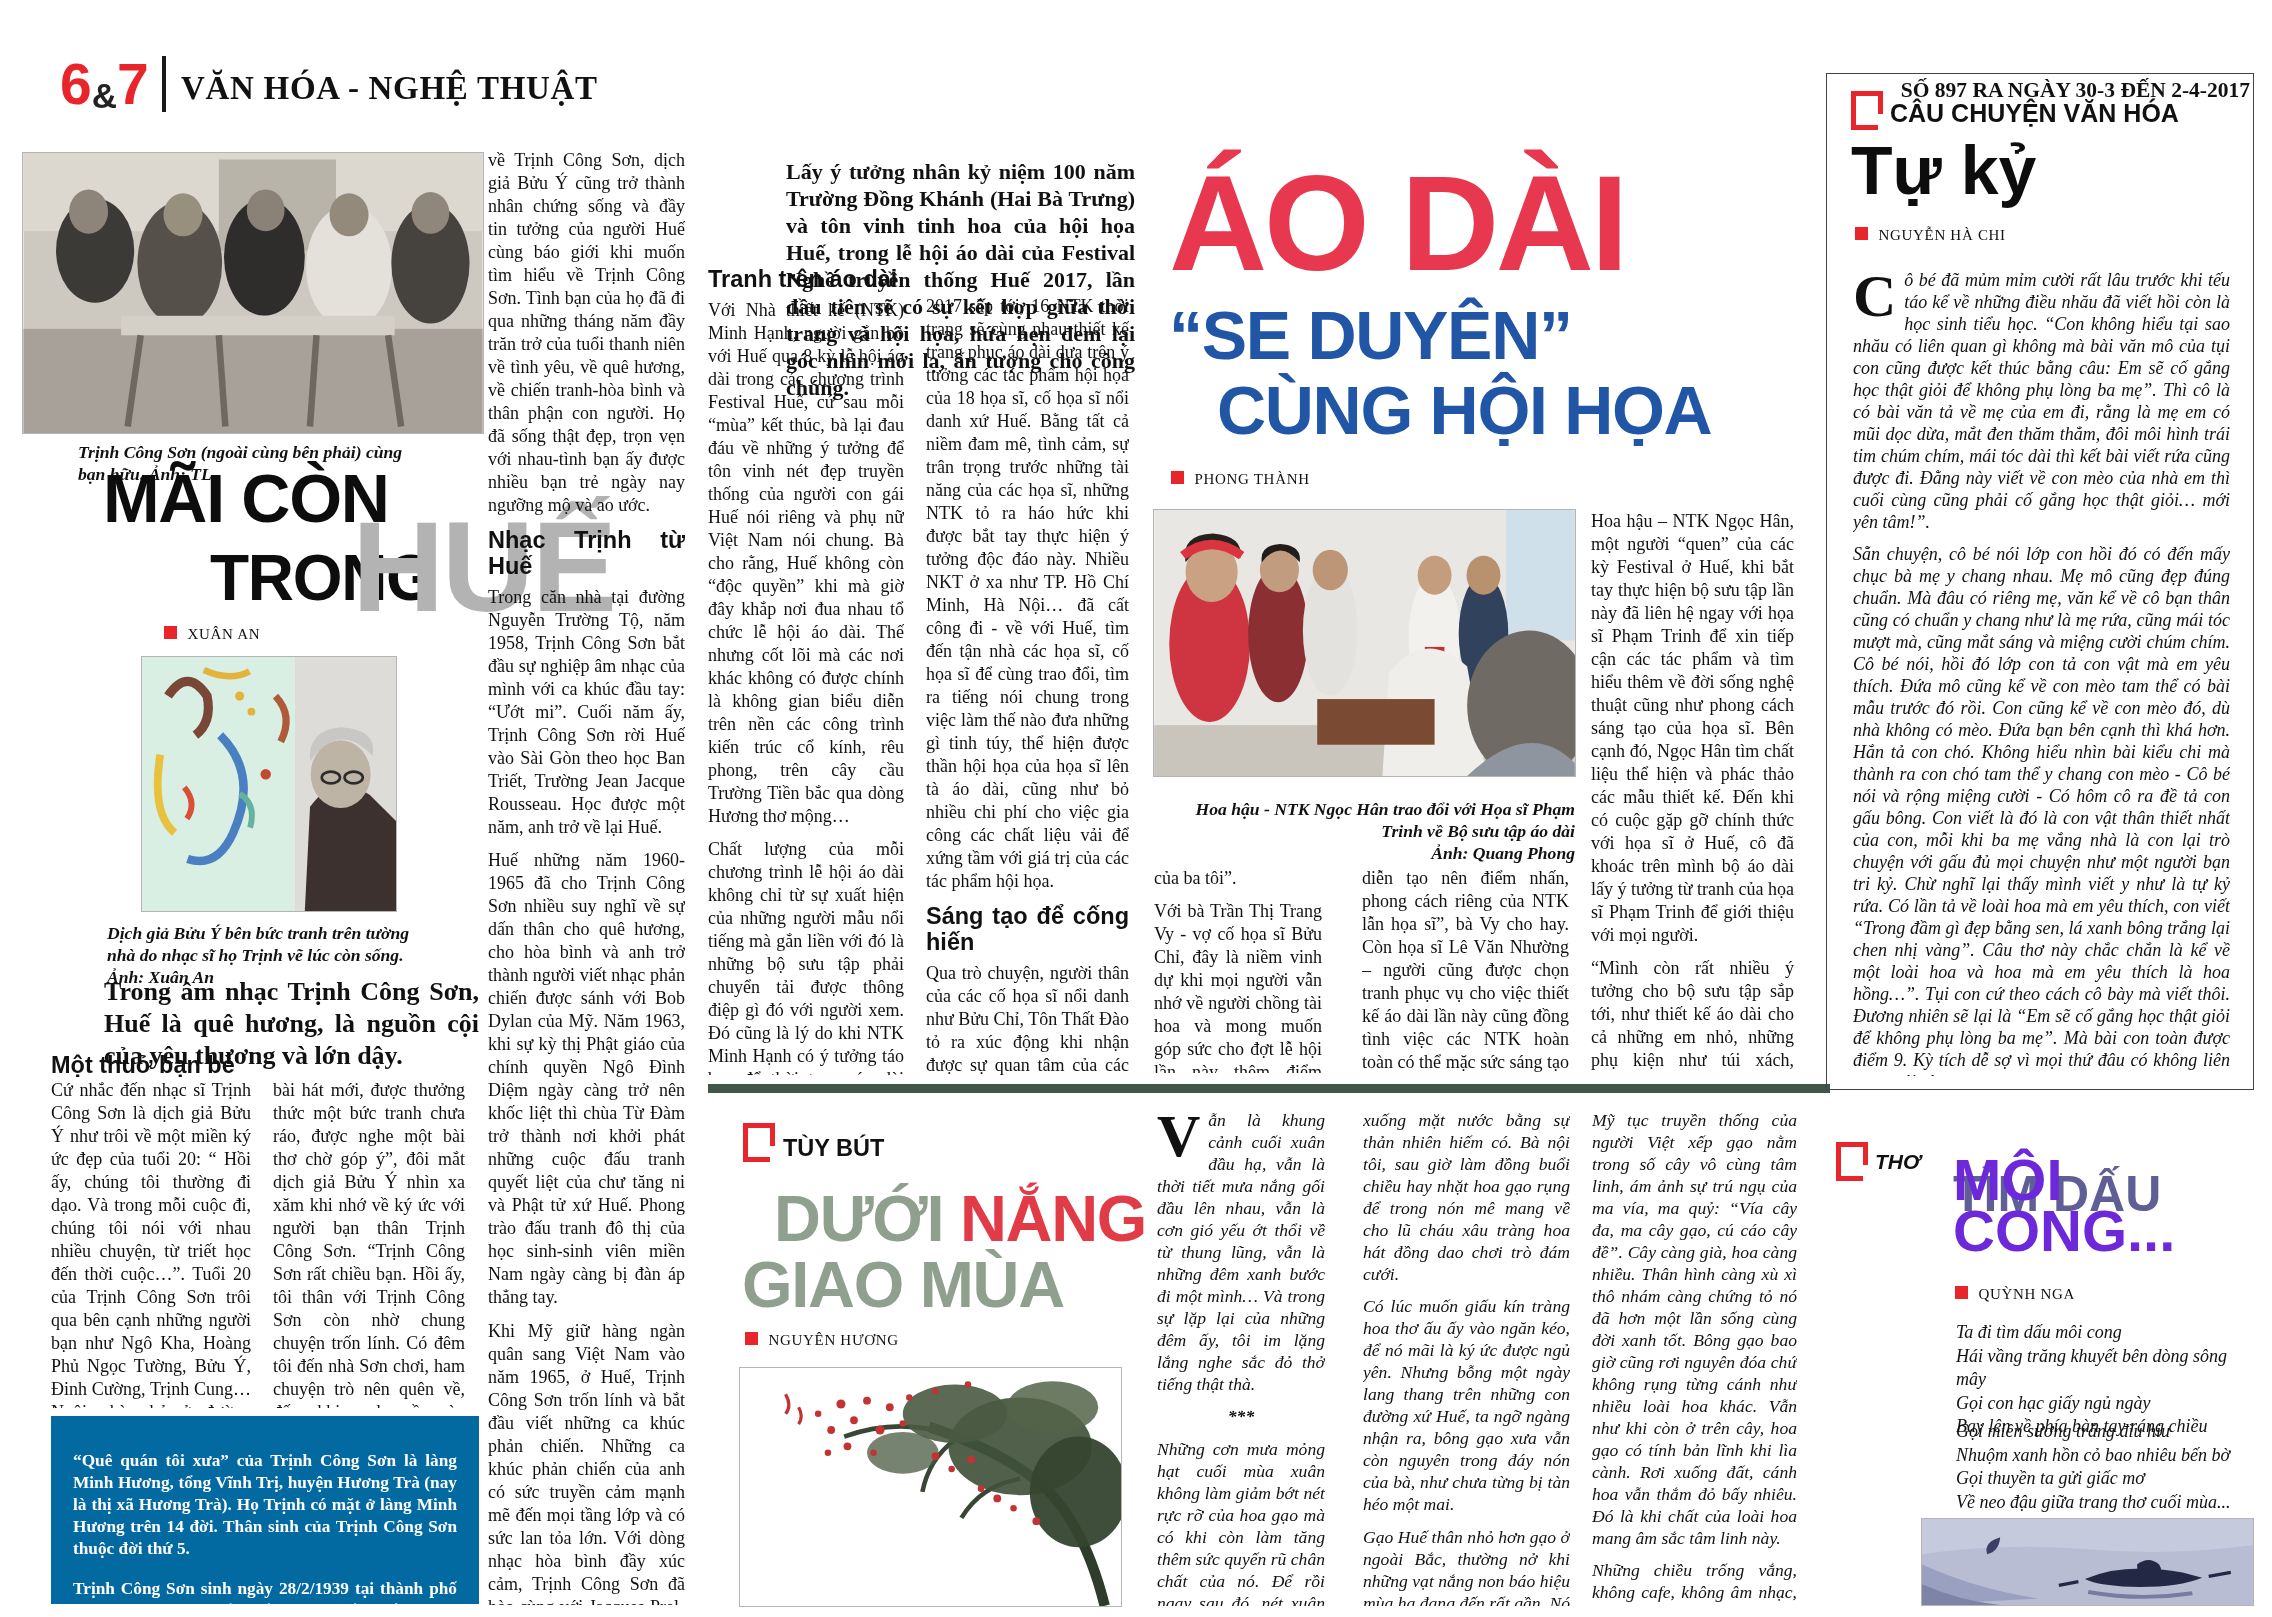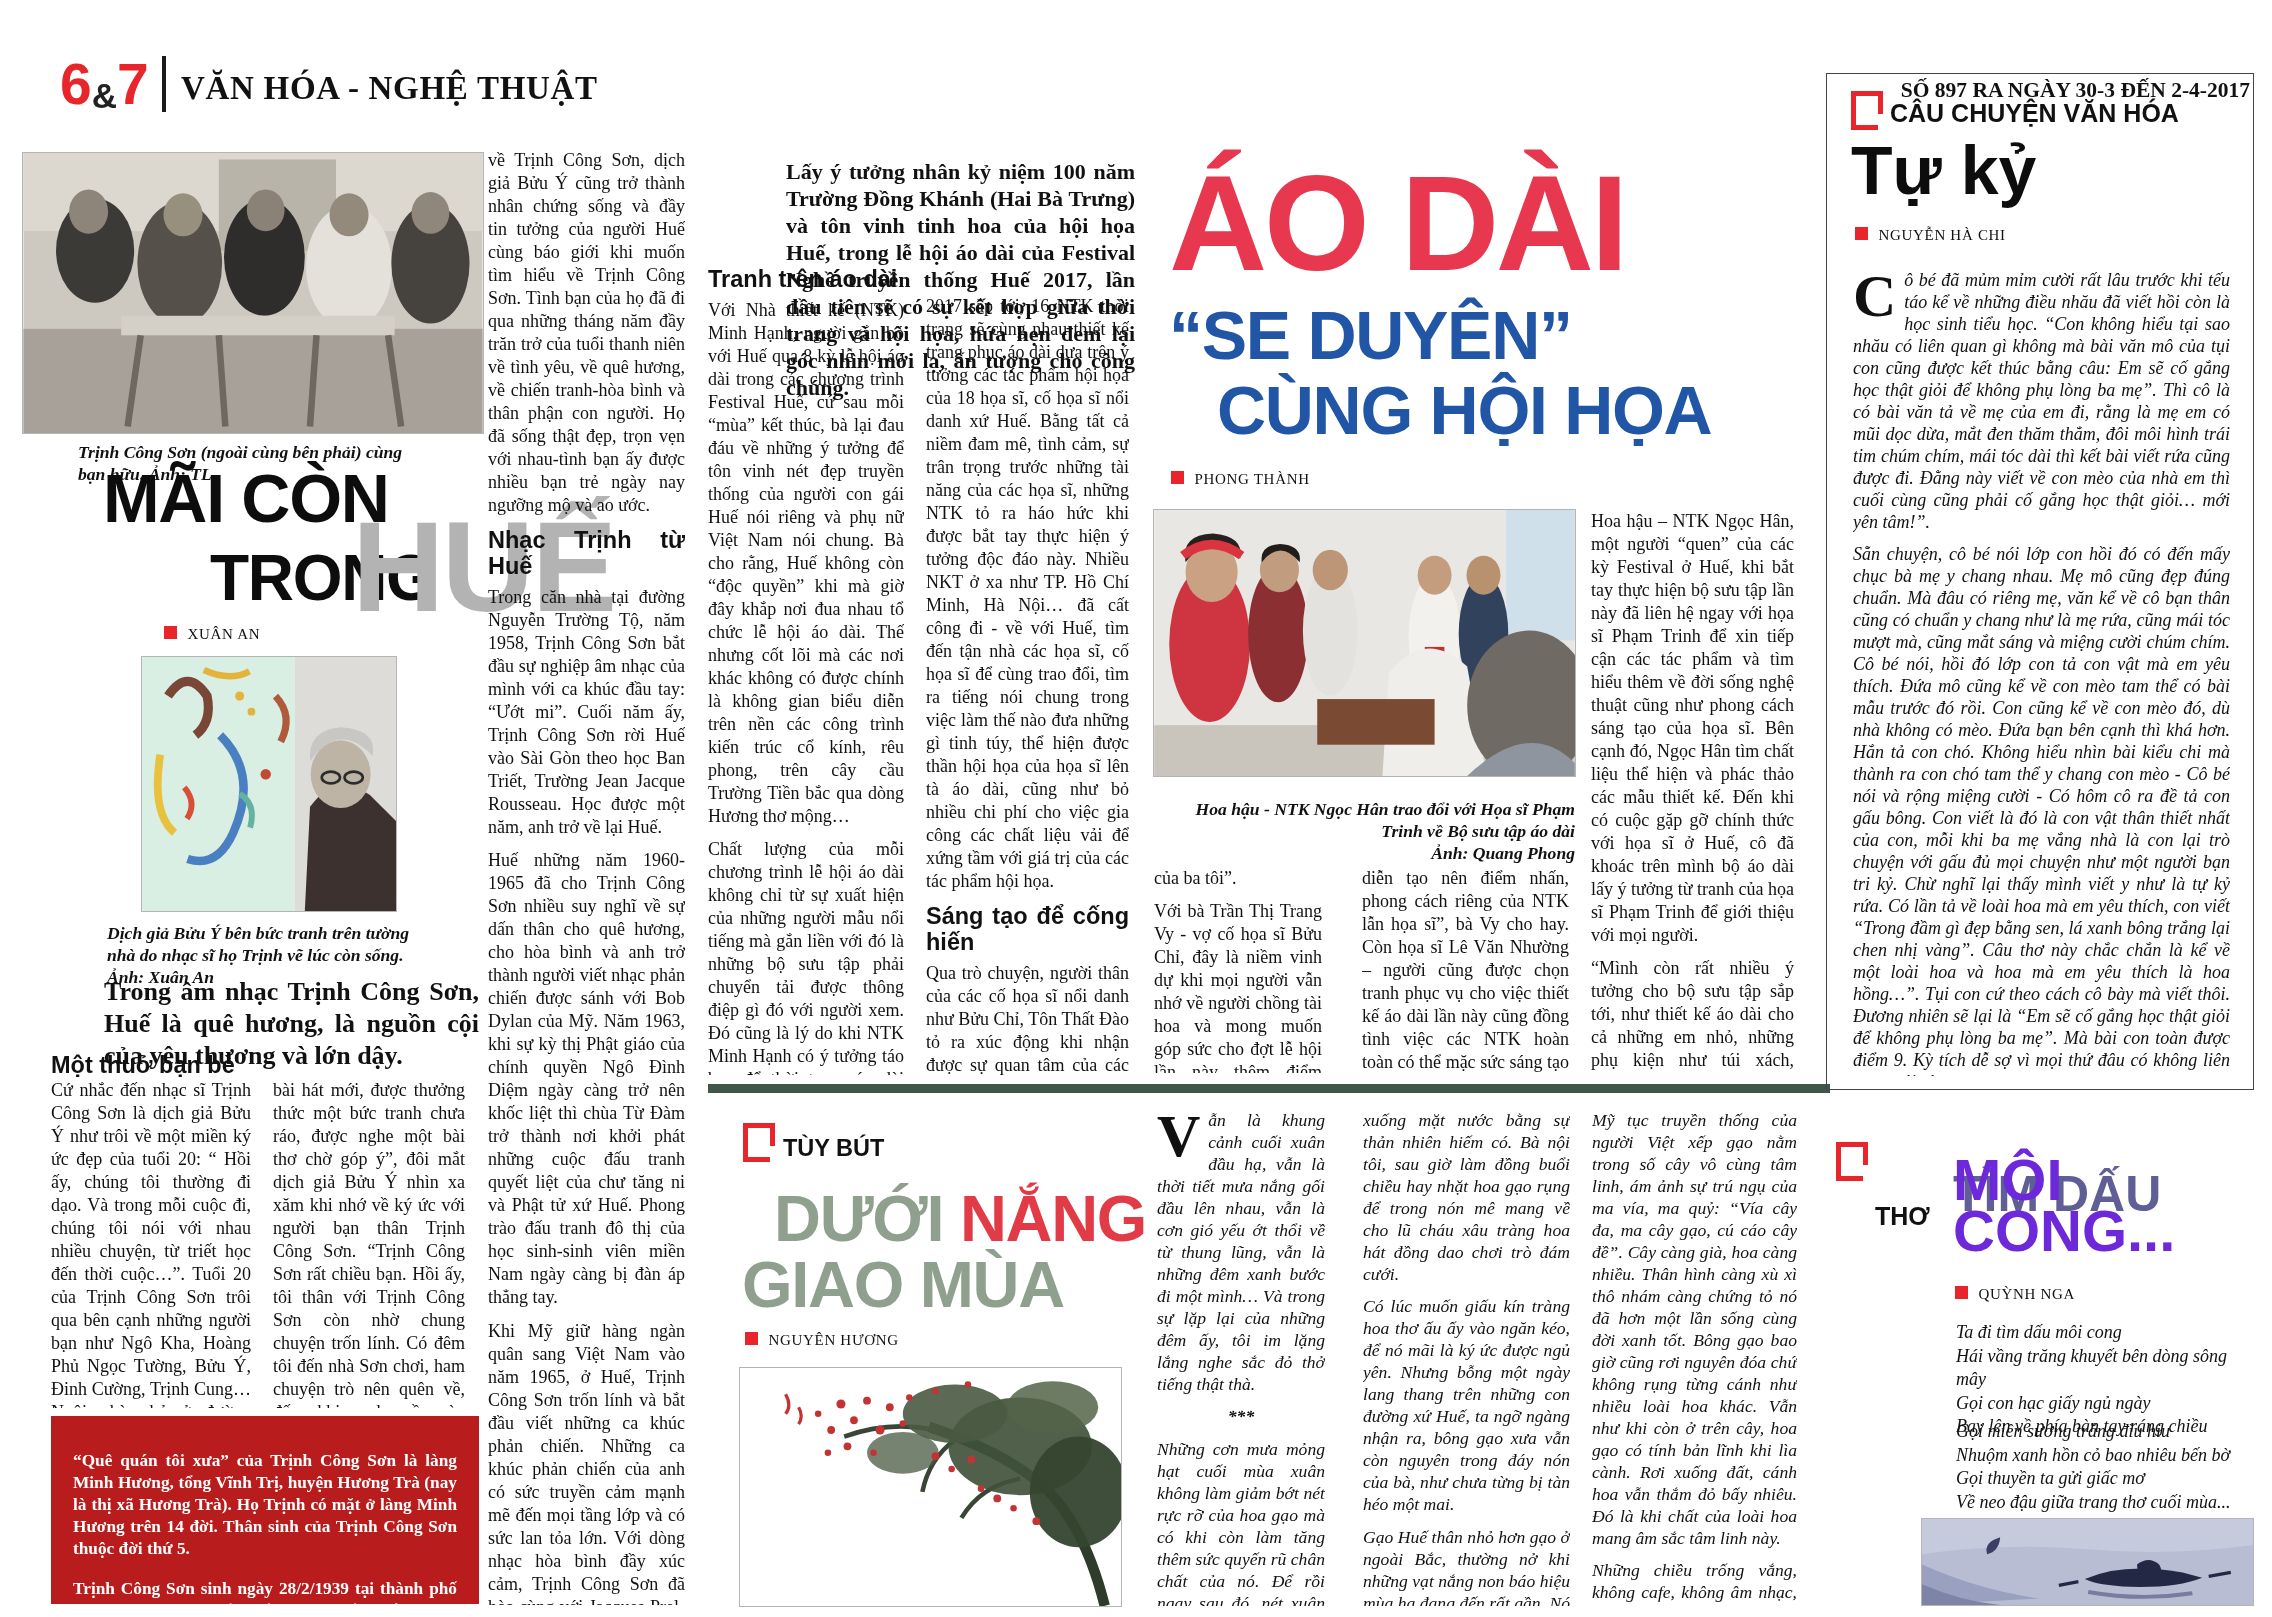--- a/index.html
+++ b/index.html
@@ -95,21 +95,21 @@
 
   <div class="abs subhead" style="left:51px;top:1043px;">Một thuở bạn bè</div>
 
   <div class="abs col jus" style="left:51px;top:1079px;width:200px;height:329px;">
       <p>Cứ nhắc đến nhạc sĩ Trịnh Công Sơn là dịch giả Bửu Ý như trôi về một miền ký ức đẹp của tuổi 20: “ Hồi ấy, chúng tôi thường đi dạo. Và trong mỗi cuộc đi, chúng tôi nói với nhau nhiều chuyện, từ triết học đến thời cuộc…”. Tuổi 20 của Trịnh Công Sơn trôi qua bên cạnh những người bạn như Ngô Kha, Hoàng Phủ Ngọc Tường, Bửu Ý, Đinh Cường, Trịnh Cung… Ngôi nhà nhỏ ở đường Nguyễn Trường Tộ của gia đình Trịnh Công Sơn là nơi gặp gỡ gần như hàng ngày của nhóm bạn, luôn rang rảng tiếng cười nói và tiếng đàn ghi-ta.</p>
     </div>
   <div class="abs col jus" style="left:273px;top:1079px;width:192px;height:329px;">
       <p>bài hát mới, được thưởng thức một bức tranh chưa ráo, được nghe một bài thơ chờ góp ý”, đôi mắt dịch giả Bửu Ý nhìn xa xăm khi nhớ về ký ức với người bạn thân Trịnh Công Sơn. “Trịnh Công Sơn rất chiều bạn. Hồi ấy, tôi thân với Trịnh Công Sơn còn nhờ chung chuyện trốn lính. Có đêm tôi đến nhà Sơn chơi, ham chuyện trò nên quên về, đến khi nghe ồn ào chuyện kiểm tra giấy tờ, bắt lính, Trịnh Công Sơn bảo hai anh em leo lên trốn trên la-phông nhà, Sơn leo lên rất nhẹ nhàng, còn tôi trầy trật mãi vẫn không lên được, tôi bảo, thôi con đành liều vậy!”.</p>
     </div>
 
-  <div class="abs" style="left:51px;top:1416px;width:428px;height:188px;background:#b91c1c;box-sizing:border-box;padding:17px 22px;overflow:hidden;">
+  <div class="abs" style="left:51px;top:1416px;width:428px;height:188px;background:#0369a1;box-sizing:border-box;padding:17px 22px;overflow:hidden;">
     <div class="jus" style="color:#ffffff;font-weight:bold;font-size:17.3px;line-height:22px;">
         <p>“Quê quán tôi xưa” của Trịnh Công Sơn là làng Minh Hương, tổng Vĩnh Trị, huyện Hương Trà (nay là thị xã Hương Trà). Họ Trịnh có mặt ở làng Minh Hương trên  14 đời. Thân sinh của Trịnh Công Sơn thuộc đời thứ 5.</p>
         <p>Trịnh Công Sơn sinh ngày 28/2/1939 tại thành phố Buôn Ma Thuột (Đắk Lắk). Lên bốn tuổi, Trịnh Công Sơn theo gia đình về lại Huế, ngụ trong nhà từ đường của gia tộc ở Bến Ngự- nay là đường Phan Bội Châu. Khi ba mất năm 1955, từ chỗ ở số 79b đường Phan Bội Châu mẹ anh chuyển về căn hộ nhỏ ở tầng hai đường Nguyễn Trường Tộ, bên dòng sông An Cựu. Năm đó Trịnh Công Sơn 17 tuổi.</p>
       </div>
   </div>
 
   <div class="abs col jus" style="left:488px;top:149px;width:197px;height:1456px;">
     <p>về Trịnh Công Sơn, dịch giả Bửu Ý cũng trở thành nhân chứng sống và đầy tin tưởng của người Huế cùng báo giới khi muốn tìm hiểu về Trịnh Công Sơn. Tình bạn của họ đã đi qua những tháng năm đầy trăn trở của tuổi thanh niên về tình yêu, về quê hương, về chiến tranh-hòa bình và thân phận con người. Họ đã sống thật đẹp, trọn vẹn với nhau-tình bạn ấy được nhiều bạn trẻ ngày nay ngưỡng mộ và ao ước.</p>
     <div class="subhead">Nhạc Trịnh từ Huế</div>
     <div>
@@ -260,21 +260,21 @@
     <span class="redsq"></span><span class="byline">NGUYỄN HÀ CHI</span>
   </div>
   <div class="abs col jus ital" style="left:1853px;top:269px;width:377px;height:807px;font-size:18px;line-height:22px;">
     <p><span class="dropcap" style="font-style:normal;">C</span><span>ô bé đã mủm mỉm cười rất lâu trước khi tếu táo kể về những điều nhău đã viết hồi còn là học sinh tiểu học. “Con không hiểu tại sao nhău có liên quan gì không mà bài văn mô của tụi con cũng được kết thúc bằng câu: Em sẽ cố gắng học thật giỏi để không phụ lòng ba mẹ”. Thì cô là có bài văn tả về mẹ của em đi, rằng là mẹ em có mũi dọc dừa, mắt đen thăm thẳm, đôi môi hình trái tim chúm chím, mái tóc dài thì kết bài viết rứa cũng được đi. Đằng này viết về con mèo của nhà em thì cuối cùng cũng phải cố gắng học thật giỏi… mới yên tâm!”.</span></p>
     <div>
         <p>Sẵn chuyện, cô bé nói lớp con hồi đó có đến mấy chục bà mẹ y chang nhau. Mẹ mô cũng đẹp đúng chuẩn. Mà đâu có riêng mẹ, văn kể về cô bạn thân cũng có chuẩn y chang như là mẹ rứa, cũng mái tóc mượt mà, cũng mắt sáng và miệng cười chúm chím. Cô bé nói, hồi đó lớp con tả con vật mà em yêu thích. Đứa mô cũng kể về con mèo tam thể có bài mẫu trước đó rồi. Con cũng kể về con mèo đó, dù nhà không có mèo. Đứa bạn bên cạnh thì khá hơn. Hắn tả con chó. Không hiểu nhìn bài kiểu chi mà thành ra con chó tam thể y chang con mèo - Cô bé nói và rộng miệng cười - Có hôm cô ra đề tả con gấu bông. Con viết là đó là con vật thân thiết nhất của con, mỗi khi ba mẹ vắng nhà là con lại trò chuyện với gấu đủ mọi chuyện như một người bạn tri kỷ. Chừ nghĩ lại thấy mình viết y như là tự kỷ rứa. Có lần tả về loài hoa mà em yêu thích, con viết “Trong đầm gì đẹp bằng sen, lá xanh bông trắng lại chen nhị vàng”. Câu thơ này chắc chắn là kể về một loài hoa và hoa mà em yêu thích là hoa hồng…”.  Tụi con cứ theo cách cô bày mà viết thôi. Đương nhiên sẽ lại là “Em sẽ cố gắng học thật giỏi để không phụ lòng ba mẹ”. Mà bài con toàn được điểm 9. Kỳ tích dễ sợ vì mọi thứ đâu có không liên quan với nhau…</p>
       </div>
   </div>
 
   <div class="kicker-icon" style="left:1836px;top:1142px;"></div>
-  <div class="abs kicker-label" style="left:1875px;top:1202px;font-size:25px;">THƠ</div>
+  <div class="abs kicker-label" style="left:1875px;top:1150px;font-size:21px;font-style:italic;">THƠ</div>
   <div class="abs sans" style="left:1953px;top:1169px;font-weight:900;font-size:50px;line-height:51px;color:#5f5f96;">TÌM DẤU</div>
   <div class="abs sans" style="left:1953px;top:1154px;font-weight:900;font-size:58px;line-height:51px;color:#6d28d9;">MÔI CONG...</div>
   <div class="abs" style="left:1955px;top:1286px;">
     <span class="redsq"></span><span class="byline">QUỲNH NGA</span>
   </div>
   <div class="abs ital" style="left:1956px;top:1321px;width:293px;font-size:18px;line-height:23.5px;">
       <p class="poemline">Ta đi tìm dấu môi cong</p>
       <p class="poemline">Hái vầng trăng khuyết bên dòng sông mây</p>
       <p class="poemline">Gọi con hạc giấy ngủ ngày</p>
       <p class="poemline">Bay lên về phía bàn tay ráng chiều</p>

